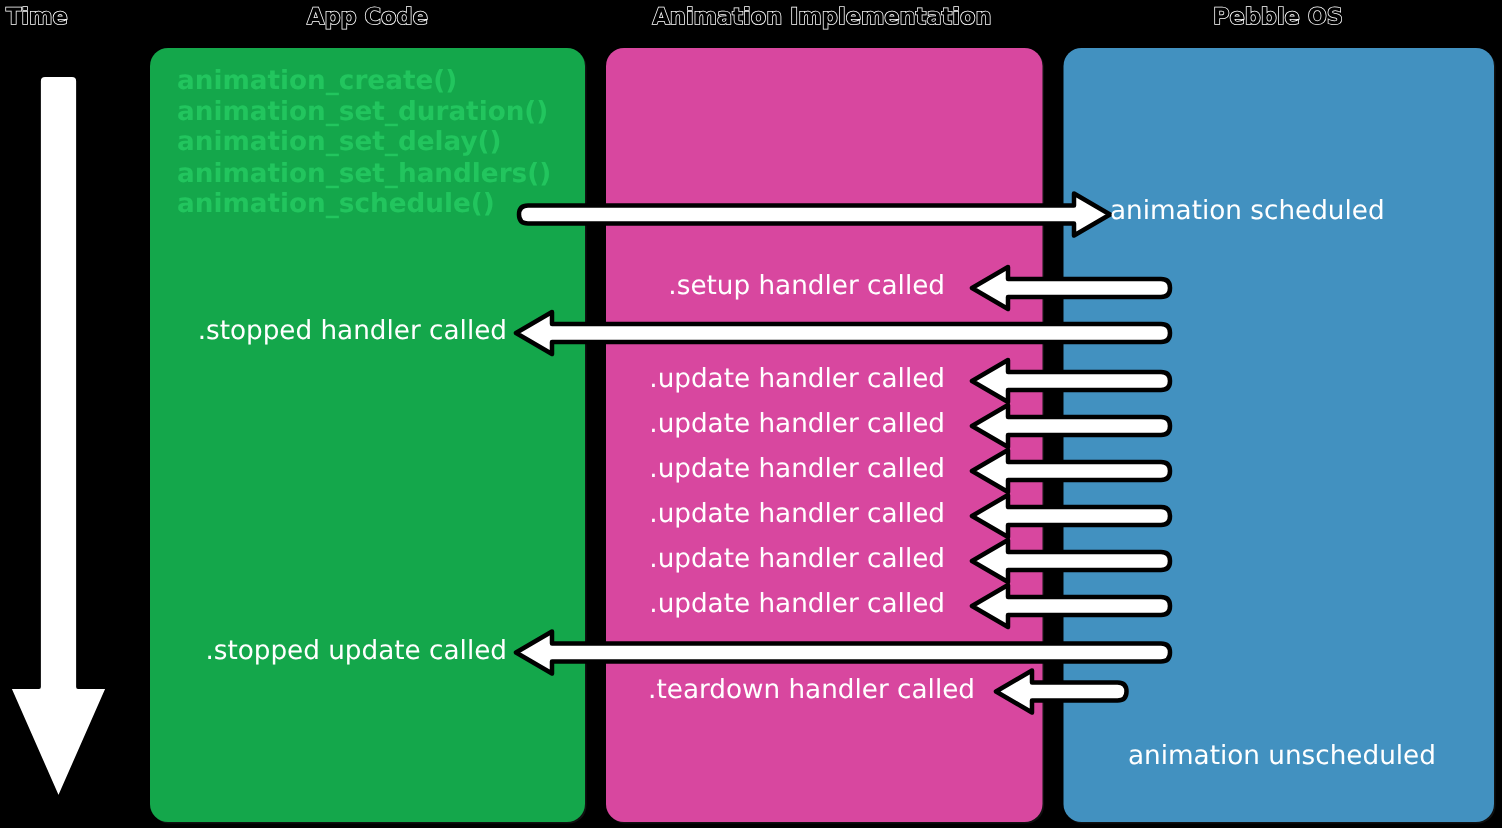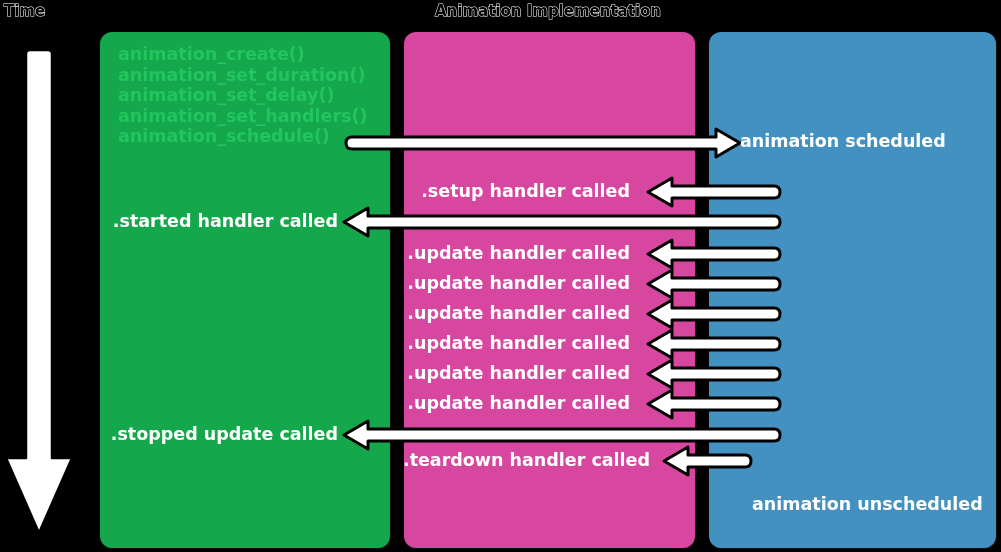--- a/index.html
+++ b/index.html
@@ -54,21 +54,21 @@
     left: 0px;
     top: 44px;
     width: 78px;
     height: 496px;
   }
 
   
   .lbl {
     position: absolute;
     font-size: 17.5px;
-    font-weight: bold;
+    font-weight: normal;
     color: #ffffff;
     white-space: nowrap;
     line-height: 1.0;
   }
   .lbl-app-right  { text-align: right; }
   .lbl-anim-right { text-align: right; }
   .lbl-os-left    { text-align: left; }
 
   
   #code-block {
@@ -91,21 +91,23 @@
     height: 552px;
     pointer-events: none;
   }
 </style>
 </head>
 <body>
 
 <div id="stage">
 
   <div id="hdr-time" class="col-header">Time</div>
+  <div id="hdr-app" class="col-header">App Code</div>
   <div id="hdr-anim" class="col-header">Animation Implementation</div>
+  <div id="hdr-os" class="col-header">Pebble OS</div>
 
   <div id="lane-app" class="lane"></div>
   <div id="lane-anim" class="lane"></div>
   <div id="lane-os" class="lane"></div>
 
   <svg id="time-arrow" viewBox="0 0 78 496">
     <path d="M 30 6 L 48 6 Q 52 6 52 10 L 52 414 L 72 414 L 39 489 L 6 414 L 26 414 L 26 10 Q 26 6 30 6 Z" fill="#ffffff" stroke="#000000" stroke-width="2.5" stroke-linejoin="round"></path>
   </svg>
 
   <div id="code-block">animation_create()
@@ -158,21 +160,21 @@
 
     <g>
       <path class="ar" d="M 745 455 L 688 455 L 688 447 L 664 461 L 688 475 L 688 467 L 745 467 Q 751 467 751 461 Q 751 455 745 455 Z"></path>
     </g>
   </svg>
 
   <div class="lbl lbl-os-left" style="left:740px; top:133px;">animation scheduled</div>
 
   <div class="lbl lbl-anim-right" style="left:352px; top:183px; width:278px;">.setup handler called</div>
 
-  <div class="lbl lbl-app-right" style="left:60px; top:213px; width:278px;">.started handler called</div>
+  <div class="lbl lbl-app-right" style="left:60px; top:213px; width:278px;">.stopped handler called</div>
 
   <div class="lbl lbl-anim-right" style="left:352px; top:245px; width:278px;">.update handler called</div>
   <div class="lbl lbl-anim-right" style="left:352px; top:275px; width:278px;">.update handler called</div>
   <div class="lbl lbl-anim-right" style="left:352px; top:305px; width:278px;">.update handler called</div>
   <div class="lbl lbl-anim-right" style="left:352px; top:335px; width:278px;">.update handler called</div>
   <div class="lbl lbl-anim-right" style="left:352px; top:365px; width:278px;">.update handler called</div>
   <div class="lbl lbl-anim-right" style="left:352px; top:395px; width:278px;">.update handler called</div>
 
   <div class="lbl lbl-app-right" style="left:60px; top:426px; width:278px;">.stopped update called</div>
 

